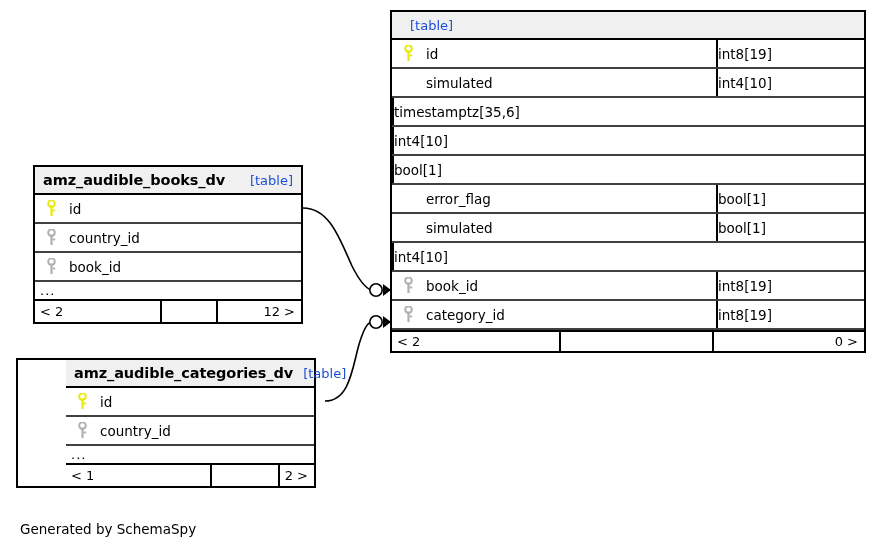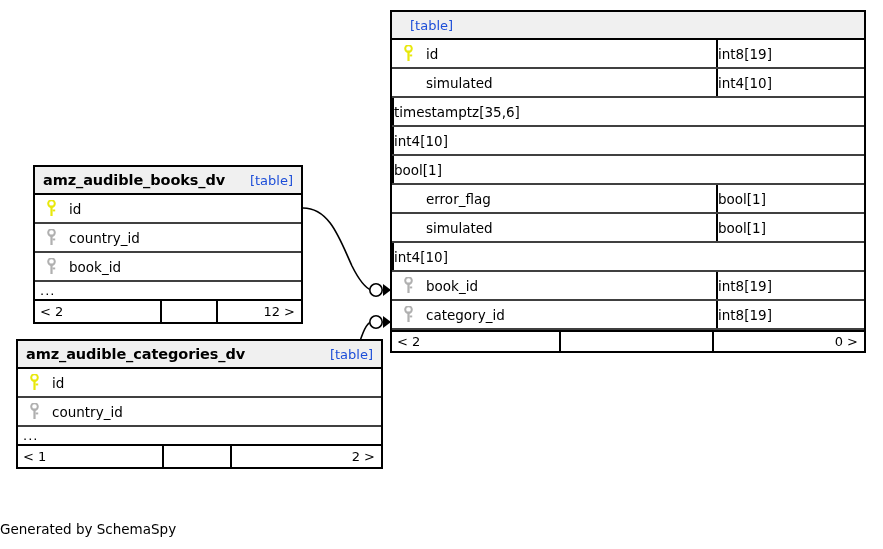--- a/index.html
+++ b/index.html
@@ -316,21 +316,21 @@
 
     <div class="ellipsis-row">...</div>
 
     <div class="entity-footer">
       <div class="footer-cell footer-in" style="width:127px;">&lt; 2</div>
       <div class="footer-cell footer-mid" style="width:56px;"></div>
       <div class="footer-cell footer-out" style="flex:1 1 auto;">12 &gt;</div>
     </div>
   </div>
 
-  <div class="entity" style="left:16px; top:339px; width:367px;">
+  <div class="entity" style="left:16px; top:358px; width:300px;padding-left:48px;">
     <div class="entity-header">
       <span class="entity-title">amz_audible_categories_dv</span>
       <span class="entity-kind">[table]</span>
     </div>
 
     <div class="col-row">
       <div class="col-name">
         <span class="key-slot">
           <svg width="9" height="17" viewBox="0 0 9 17">
             <circle cx="4.5" cy="3.6" r="3.3" fill="none" stroke="#e8e80c" stroke-width="2"></circle>
@@ -357,15 +357,15 @@
 
     <div class="ellipsis-row">...</div>
 
     <div class="entity-footer">
       <div class="footer-cell footer-in" style="width:146px;">&lt; 1</div>
       <div class="footer-cell footer-mid" style="width:68px;"></div>
       <div class="footer-cell footer-out" style="flex:1 1 auto;">2 &gt;</div>
     </div>
   </div>
 
-  <div class="caption" style="left:0; top:521px;">Generated by SchemaSpy</div>
+  <div class="caption" style="left:20px; top:521px;">Generated by SchemaSpy</div>
 
 </div>
 
 </body></html>

